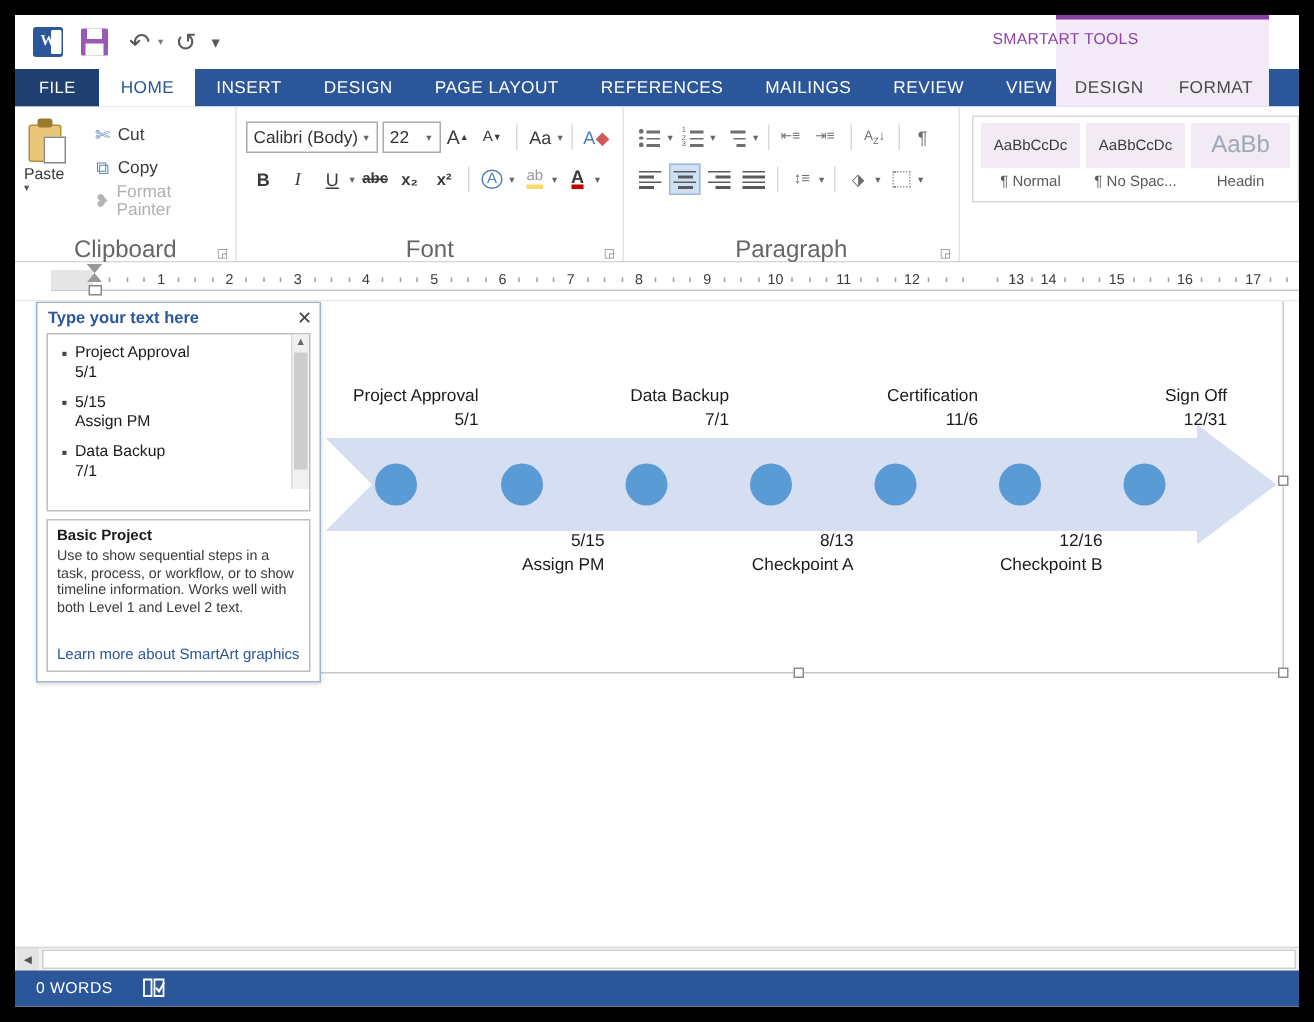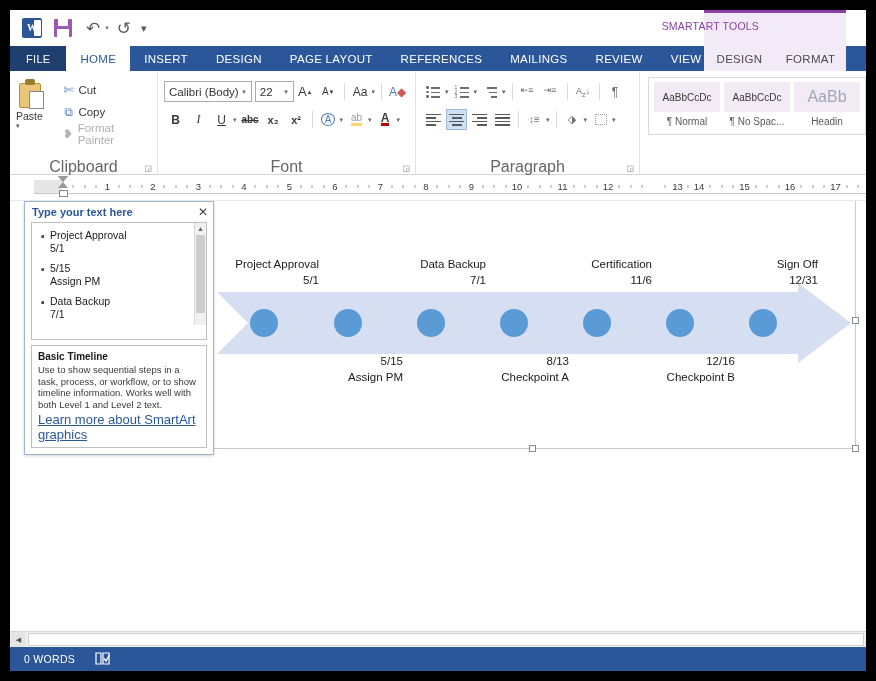--- a/index.html
+++ b/index.html
@@ -317,22 +317,22 @@
     position: absolute; left: 1px; top: 12px; width: 9px; height: 78px;
     background: #CDCDCD;
   }
   .tp-desc {
     margin: 5px 6px 6px 6px; border: 1px solid #BFBFBF;
     padding: 5px 6px; flex: none;
   }
   .tp-desc-title { font-size: 10px; font-weight: bold; color: #1A1A1A; margin-bottom: 2px; }
   .tp-desc-body { font-size: 9.5px; color: #3A3A3A; line-height: 11.5px; }
   .tp-desc-link {
-    font-size: 13px; color: #2B579A; text-decoration: underline;
-    margin-top: 2px; display: block; cursor: pointer;
+    font-size: 10px; color: #2B579A; 
+    margin-top: 20px; display: block; cursor: pointer;
   }
 
   
   .sa-frame {
     position: absolute; left: 200px; top: -8px;
     width: 646px; height: 256px;
     border: 1px solid #C9C9C9;
   }
   .sa-h {
     position: absolute; width: 7px; height: 7px;
@@ -820,21 +820,21 @@
             </div>
           </div>
         <div class="tp-scroll">
           <div class="tp-arrow up">▲</div>
           <div class="tp-thumb"></div>
           <div class="tp-arrow dn">▼</div>
         </div>
       <div class="tp-clip"></div>
         </div>
       <div class="tp-desc">
-        <div class="tp-desc-title">Basic Timeline</div>
+        <div class="tp-desc-title">Basic Project</div>
         <div class="tp-desc-body">Use to show sequential steps in a task, process, or workflow, or to show timeline information. Works well with both Level 1 and Level 2 text.</div>
         <span class="tp-desc-link">Learn more about SmartArt graphics</span>
       </div>
     </div>
 
   </div>
 
   <div class="hscroll">
     <div class="hs-btn">◀</div>
     <div class="hs-track"></div>

